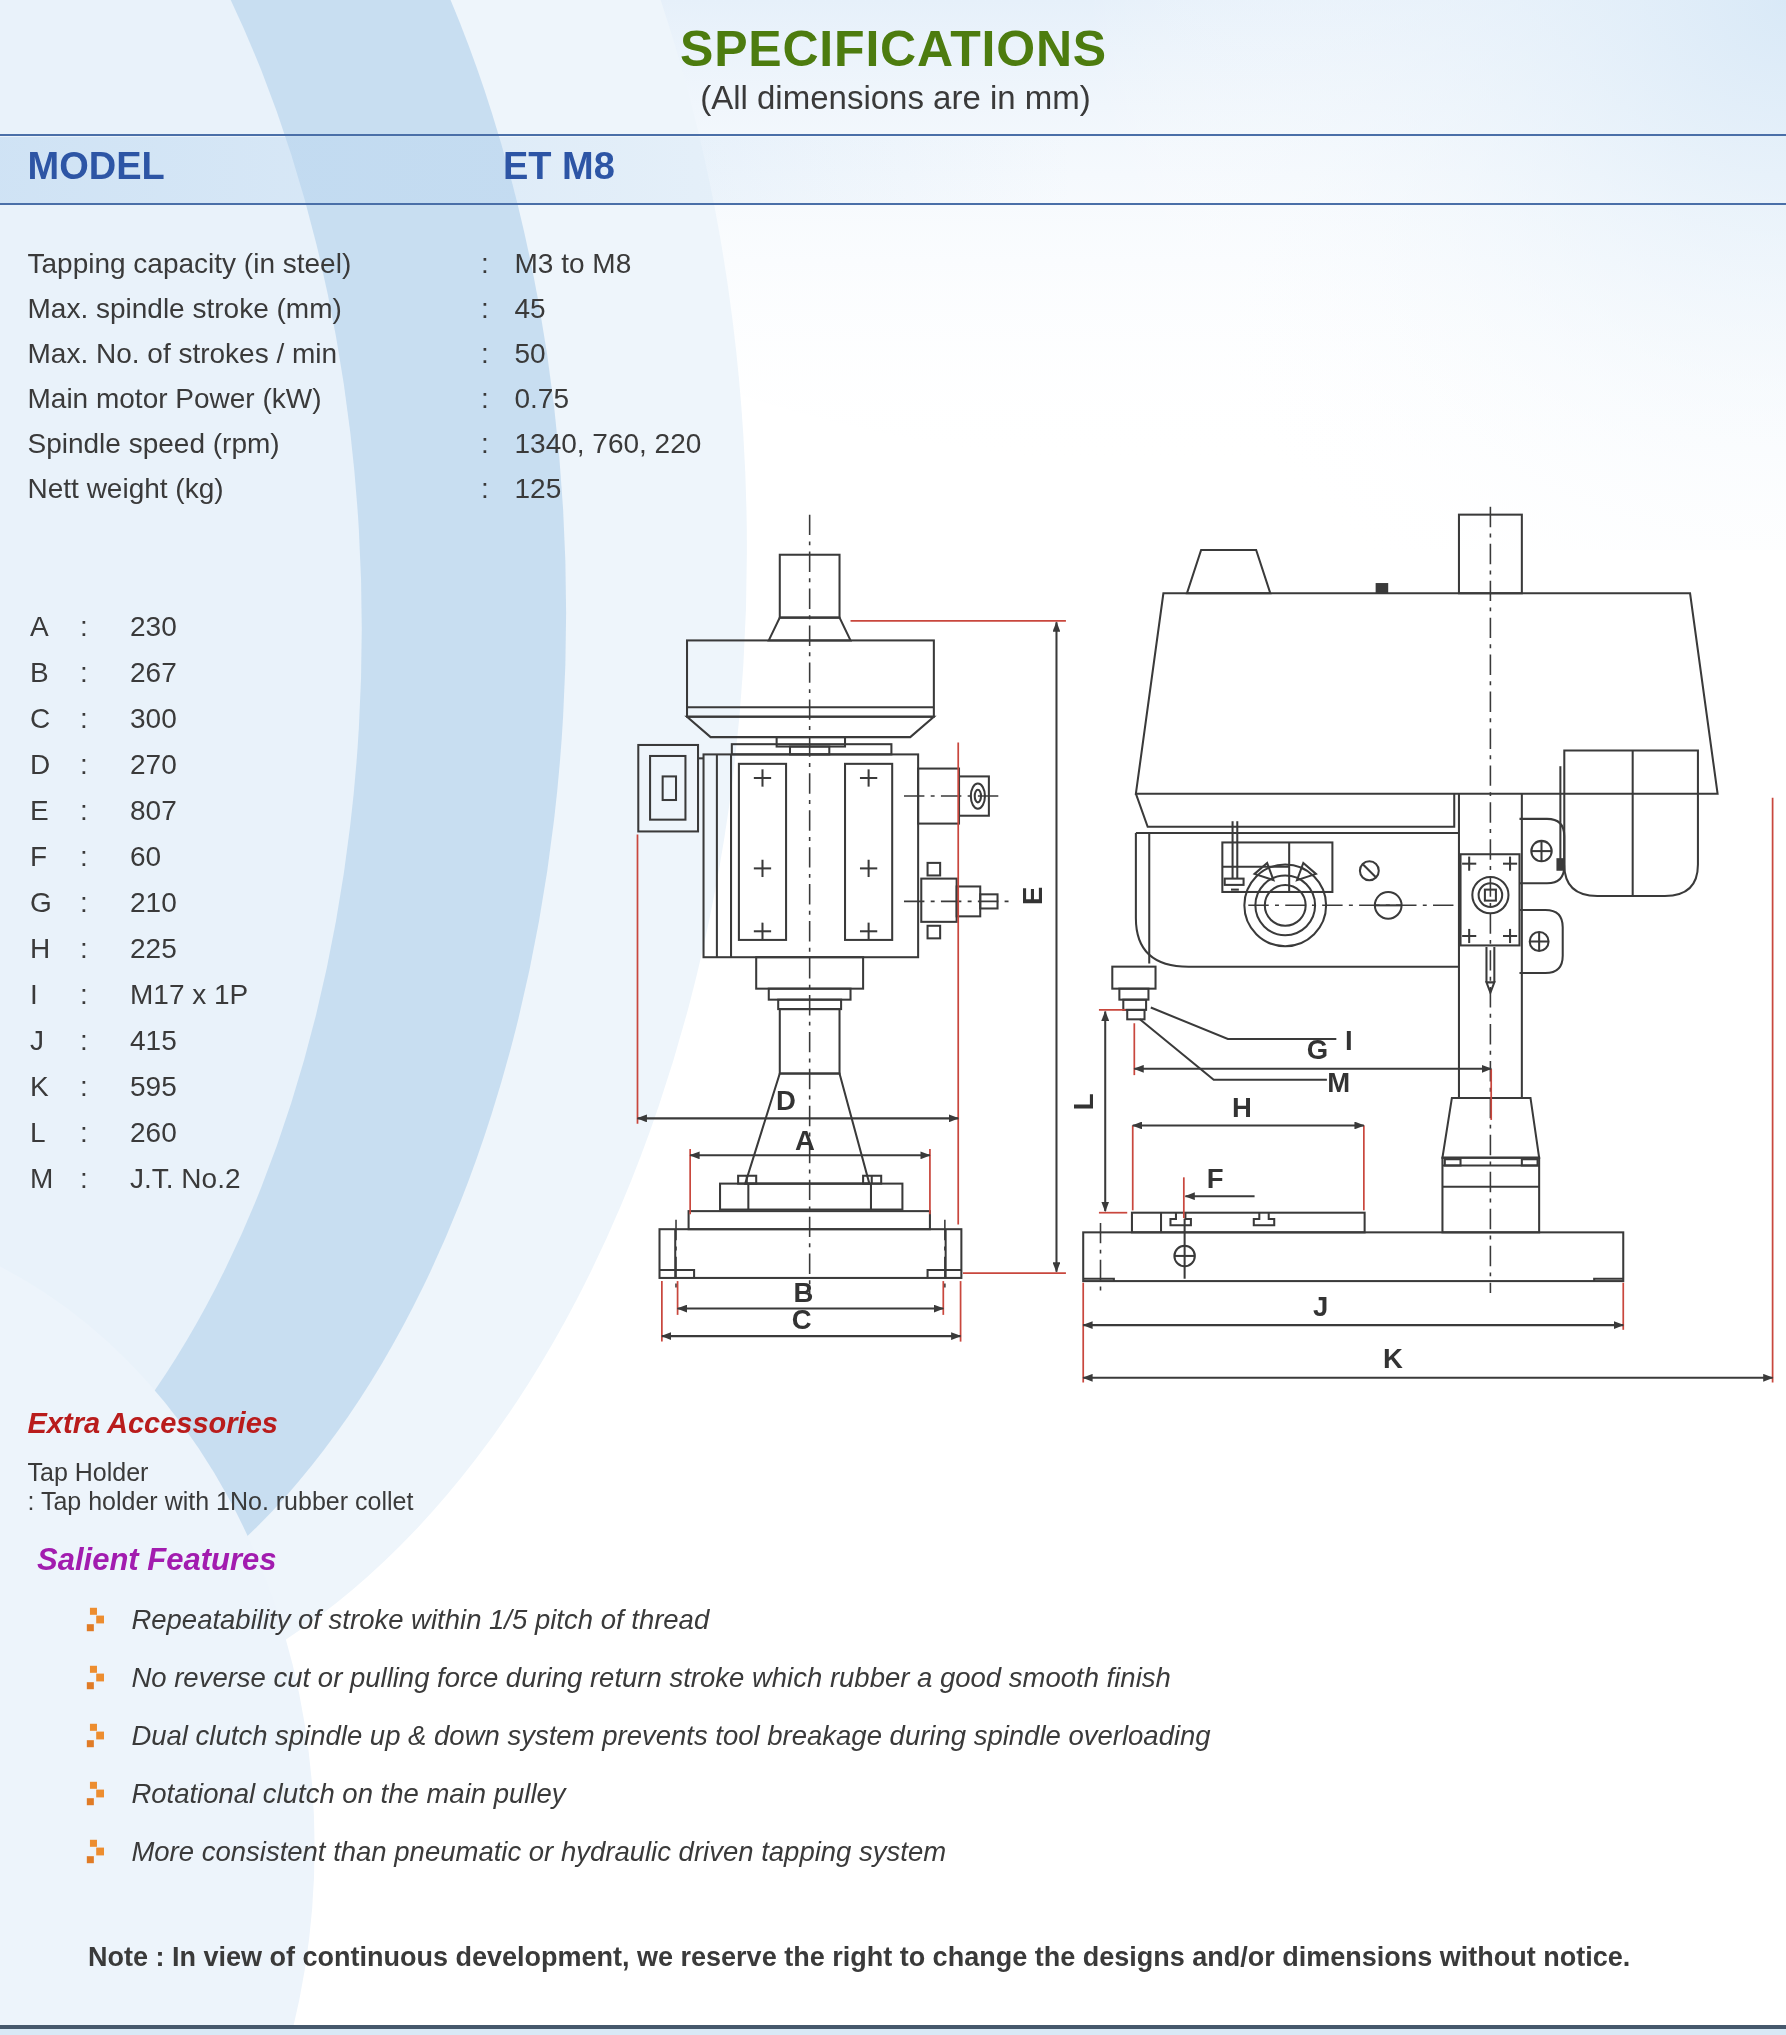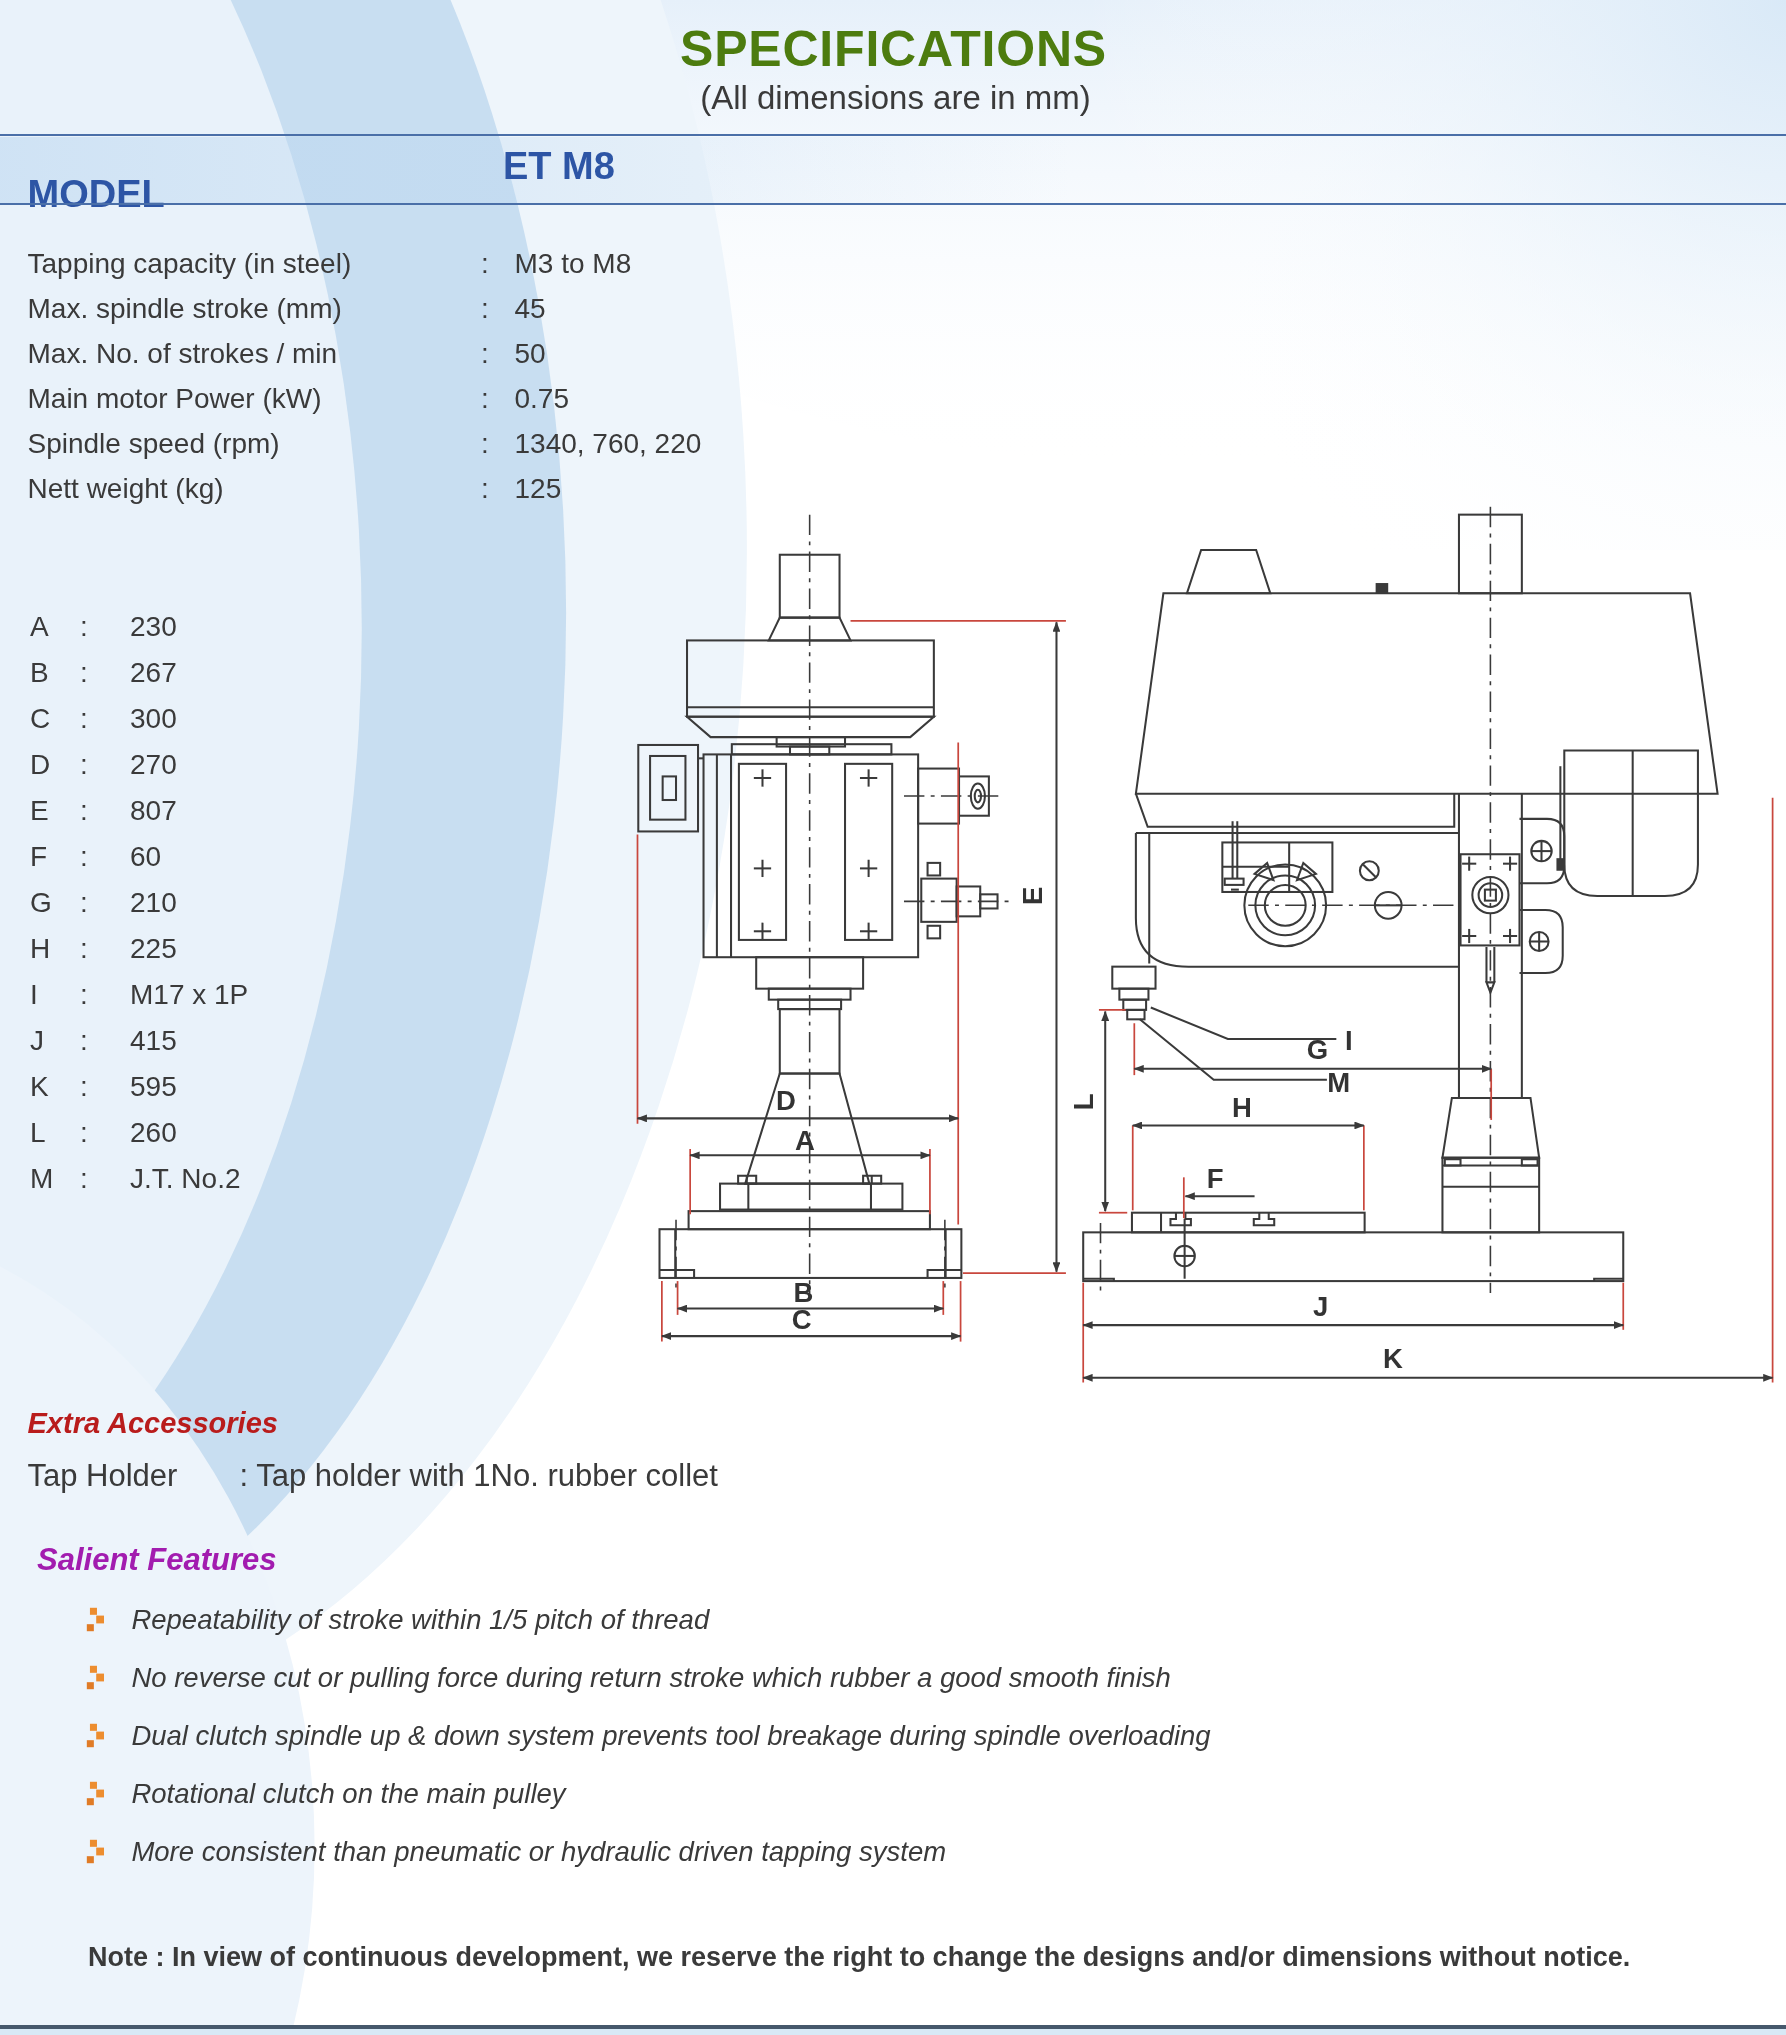--- a/index.html
+++ b/index.html
@@ -6,37 +6,37 @@
   body{font-family:"Liberation Sans", sans-serif; color:#3a3a3a; background:#ffffff;}
   #page{position:relative; width:1787px; height:2035px; overflow:hidden; background:#ffffff;}
   .bg{position:absolute; left:0; top:0; z-index:0;}
   .fg{position:absolute; z-index:2;}
 
   .title{left:0; right:0; top:20.4px; text-align:center; font-size:50px; font-weight:bold; color:#4d7c0f; letter-spacing:0.8px;}
   .subtitle{left:4px; right:0; top:79px; text-align:center; font-size:33px; color:#3a3a3a;}
   .hairline{left:0; width:1787px; height:2.4px; background:#4a6fa8;}
   .hl1{top:134px;} .hl2{top:203px;}
   .modelband{left:0; top:137px; width:1787px; height:66px; background:linear-gradient(90deg, rgba(186,214,240,0.55), rgba(255,255,255,0) 60%);}
-  .model-label{left:27.5px; top:145px; font-size:38px; font-weight:bold; color:#2d55a5;margin-top:28px;}
+  .model-label{left:27.5px; top:145px; font-size:38px; font-weight:bold; color:#2d55a5;}
   .model-value{left:503px; top:145px; font-size:38px; font-weight:bold; color:#2d55a5;}
 
   .specs{left:27.5px; top:241px; width:786px;}
   .specrow{display:flex; height:45px; align-items:center; font-size:28px;}
   .specrow .lab{width:428px;}
   .specrow .col{width:59px; text-align:center;}
   .specrow .val{flex:1;}
 
   .dims{left:30px; top:604px;}
   .dimrow{display:flex; height:46px; align-items:center; font-size:28px;}
   .dimrow .key{width:50px;}
   .dimrow .col{width:50px;}
   .dimrow .val{flex:1; white-space:nowrap;}
 
   .acc-head{left:27.5px; top:1407px; font-size:29px; font-weight:bold; font-style:italic; color:#b91c1c;}
-  .acc-line{left:27.5px; top:1458px; font-size:31px; display:flex;}
+  .acc-line{left:27.5px; top:1458px; font-size:25px; display:flex;flex-direction:column;}
   .acc-line .lab{width:212px;}
 
   .feat-head{left:37px; top:1542px; font-size:31px; font-weight:bold; font-style:italic; color:#a21caf;}
   .features{left:86px; top:1604px; width:1494px;}
   .featrow{display:flex; align-items:flex-start; margin-bottom:26px;}
   .featrow .bicon{width:20.4px; margin-top:3.1px; flex:none;}
   .featrow .ftext{margin-left:25px; font-size:27.5px; font-style:italic; color:#3a3a3a;}
 
   .note{left:88px; top:1942px; width:1651px; font-size:27px; color:#3a3a3a;font-weight:bold;}
   .botline{left:0; top:2025px; width:1787px; height:3.9px; background:#46586c;}

